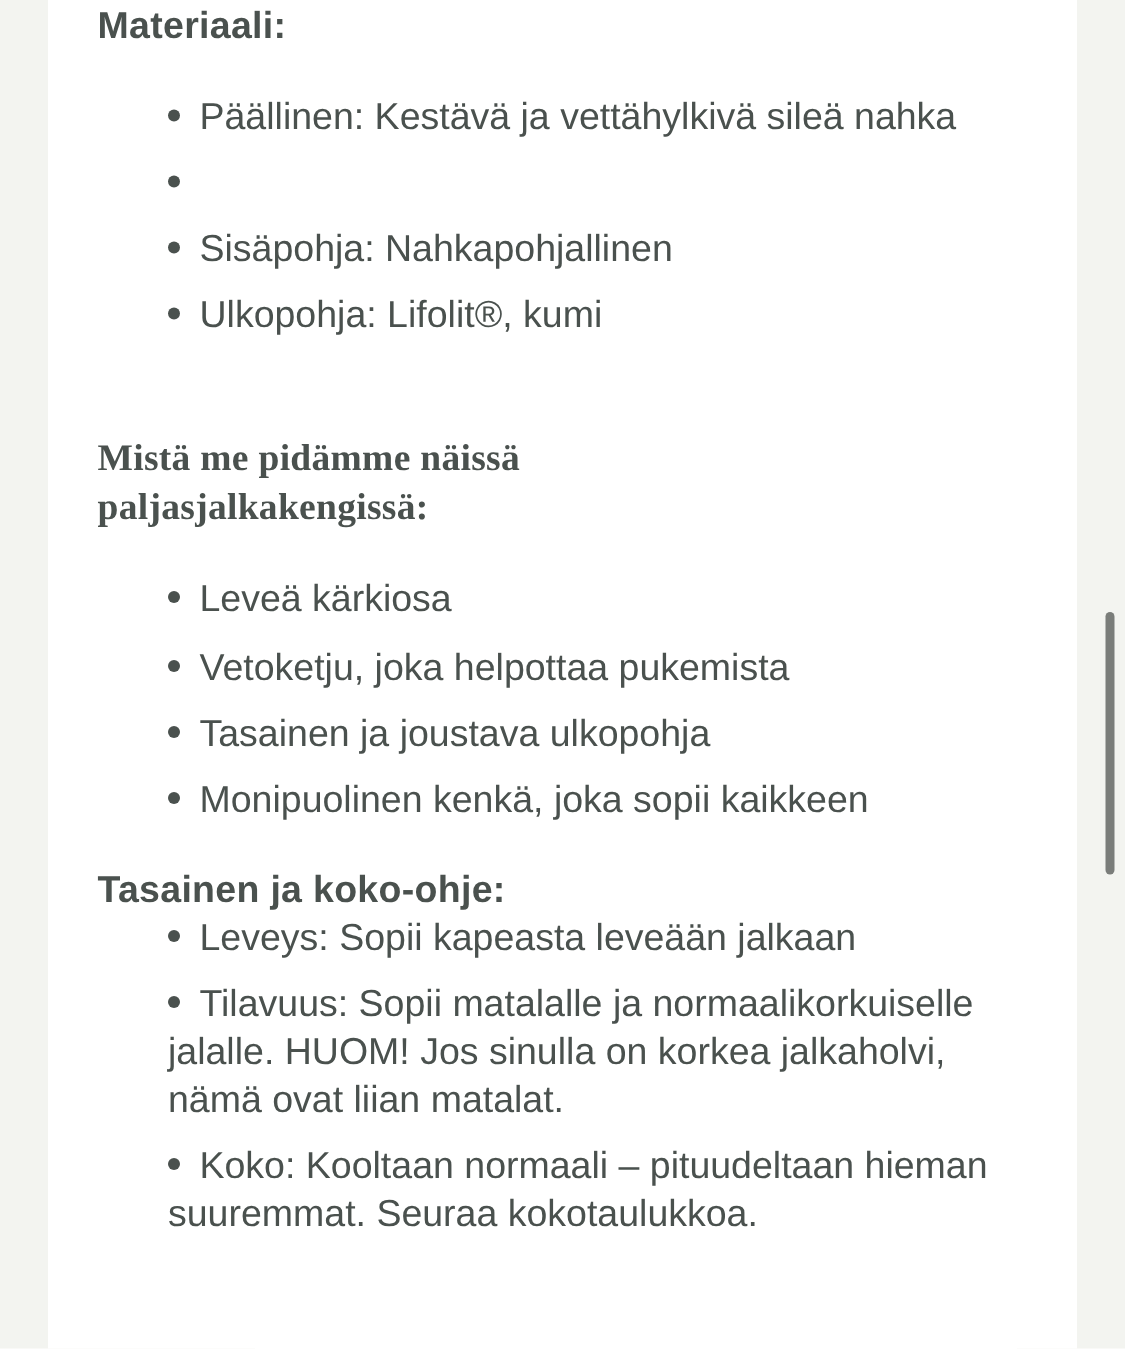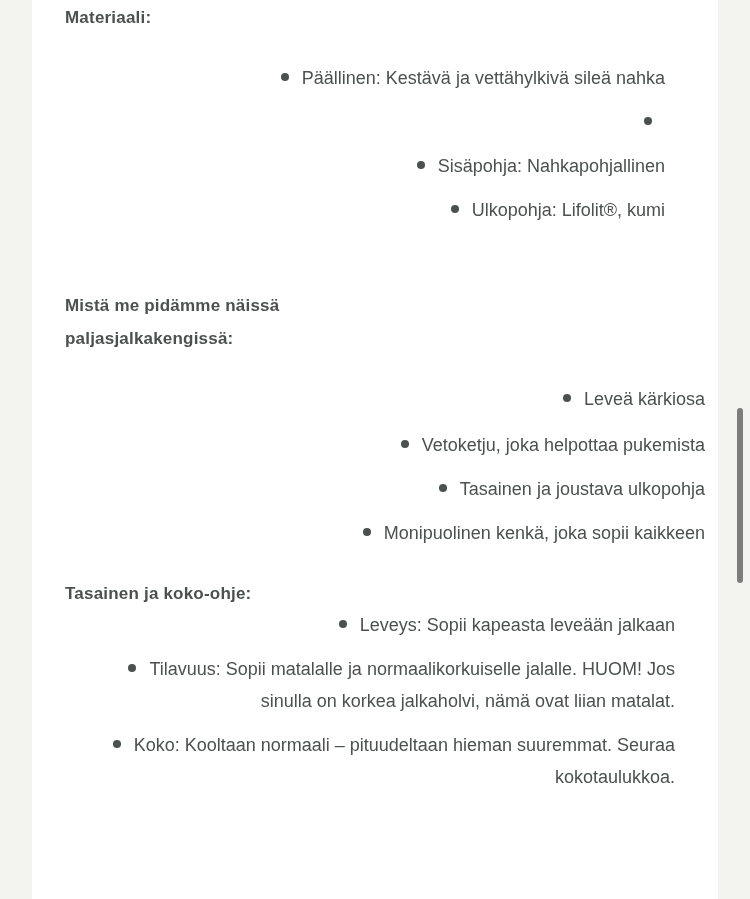--- a/index.html
+++ b/index.html
@@ -9,28 +9,27 @@
     font-family:"Liberation Sans", "DejaVu Sans", sans-serif;
     color:#4a514e;
     position:relative;
   }
   .panel {
     position:absolute; left:32px; top:0; width:686px; height:899px;
     background:#ffffff;
   }
   .content { position:absolute; left:33px; top:0; width:620px; }
   .heading {
-    font-weight:bold; font-size:17px; line-height:33px; margin:0;
+    font-weight:bold; font-size:25px; line-height:33px; margin:0;
     letter-spacing:0.2px;
   }
   ul { list-style:none; margin:0; padding:0; }
   li {
-    font-size:18px; line-height:32px; padding-left:47px;
+    font-size:25px; line-height:32px; padding-left:47px;
     text-indent:-47px;
-    text-align:right;
   }
   li .bullet {
     display:inline-block; width:8px; height:8px; border-radius:50%;
     background:#4a514e; margin-left:47px; margin-right:13px;
     vertical-align:middle; position:relative; top:-2px; text-indent:0;
   }
   b { font-weight:normal; }
   .scrollbar {
     position:absolute; left:737px; top:408px; width:6px; height:175px;
     background:#7a7d7a; border-radius:3px;
@@ -43,21 +42,21 @@
   <div class="content">
 
     <h3 class="heading" style="position:absolute;top:1px;">Materiaali:</h3>
     <ul style="position:absolute;top:62px;width:600px;">
       <li style="margin-bottom:12px;"><span class="bullet"></span><span>Päällinen: Kestävä ja vettähylkivä sileä nahka</span></li>
       <li style="margin-bottom:12px;"><span class="bullet"></span></li>
       <li style="margin-bottom:12px;"><span class="bullet"></span><span>Sisäpohja: Nahkapohjallinen</span></li>
       <li><span class="bullet"></span><span>Ulkopohja: Lifolit®, kumi</span></li>
     </ul>
 
-    <h3 class="heading" style="position:absolute;top:289px;width:380px;">Mistä me pidämme näissä paljasjalkakengissä:</h3>
+    <h3 class="heading" style="position:absolute;top:289px;width:380px;font-family:Liberation Serif, serif;">Mistä me pidämme näissä paljasjalkakengissä:</h3>
     <ul style="position:absolute;top:383px;width:640px;">
       <li style="margin-bottom:14px;"><span class="bullet"></span><span>Leveä kärkiosa</span></li>
       <li style="margin-bottom:12px;"><span class="bullet"></span><span>Vetoketju, joka helpottaa pukemista</span></li>
       <li style="margin-bottom:12px;"><span class="bullet"></span><span>Tasainen ja joustava ulkopohja</span></li>
       <li><span class="bullet"></span><span>Monipuolinen kenkä, joka sopii kaikkeen</span></li>
     </ul>
 
     <h3 class="heading" style="position:absolute;top:577px;">Tasainen ja koko-ohje:</h3>
     <ul style="position:absolute;top:609px;width:610px;">
       <li style="margin-bottom:12px;"><span class="bullet"></span><span>Leveys: Sopii kapeasta leveään jalkaan</span></li>

